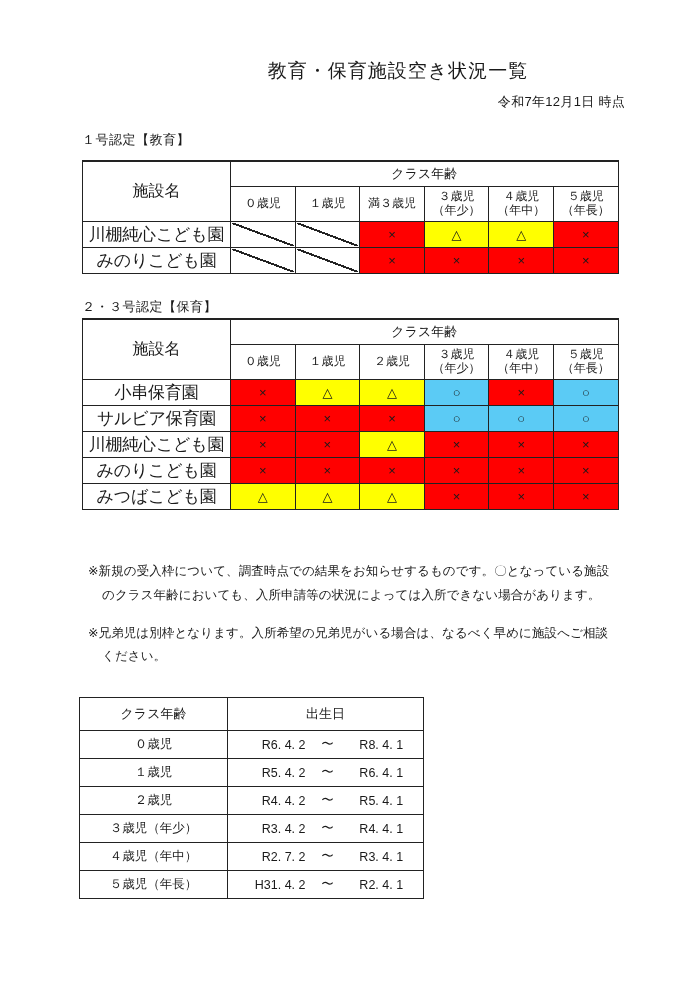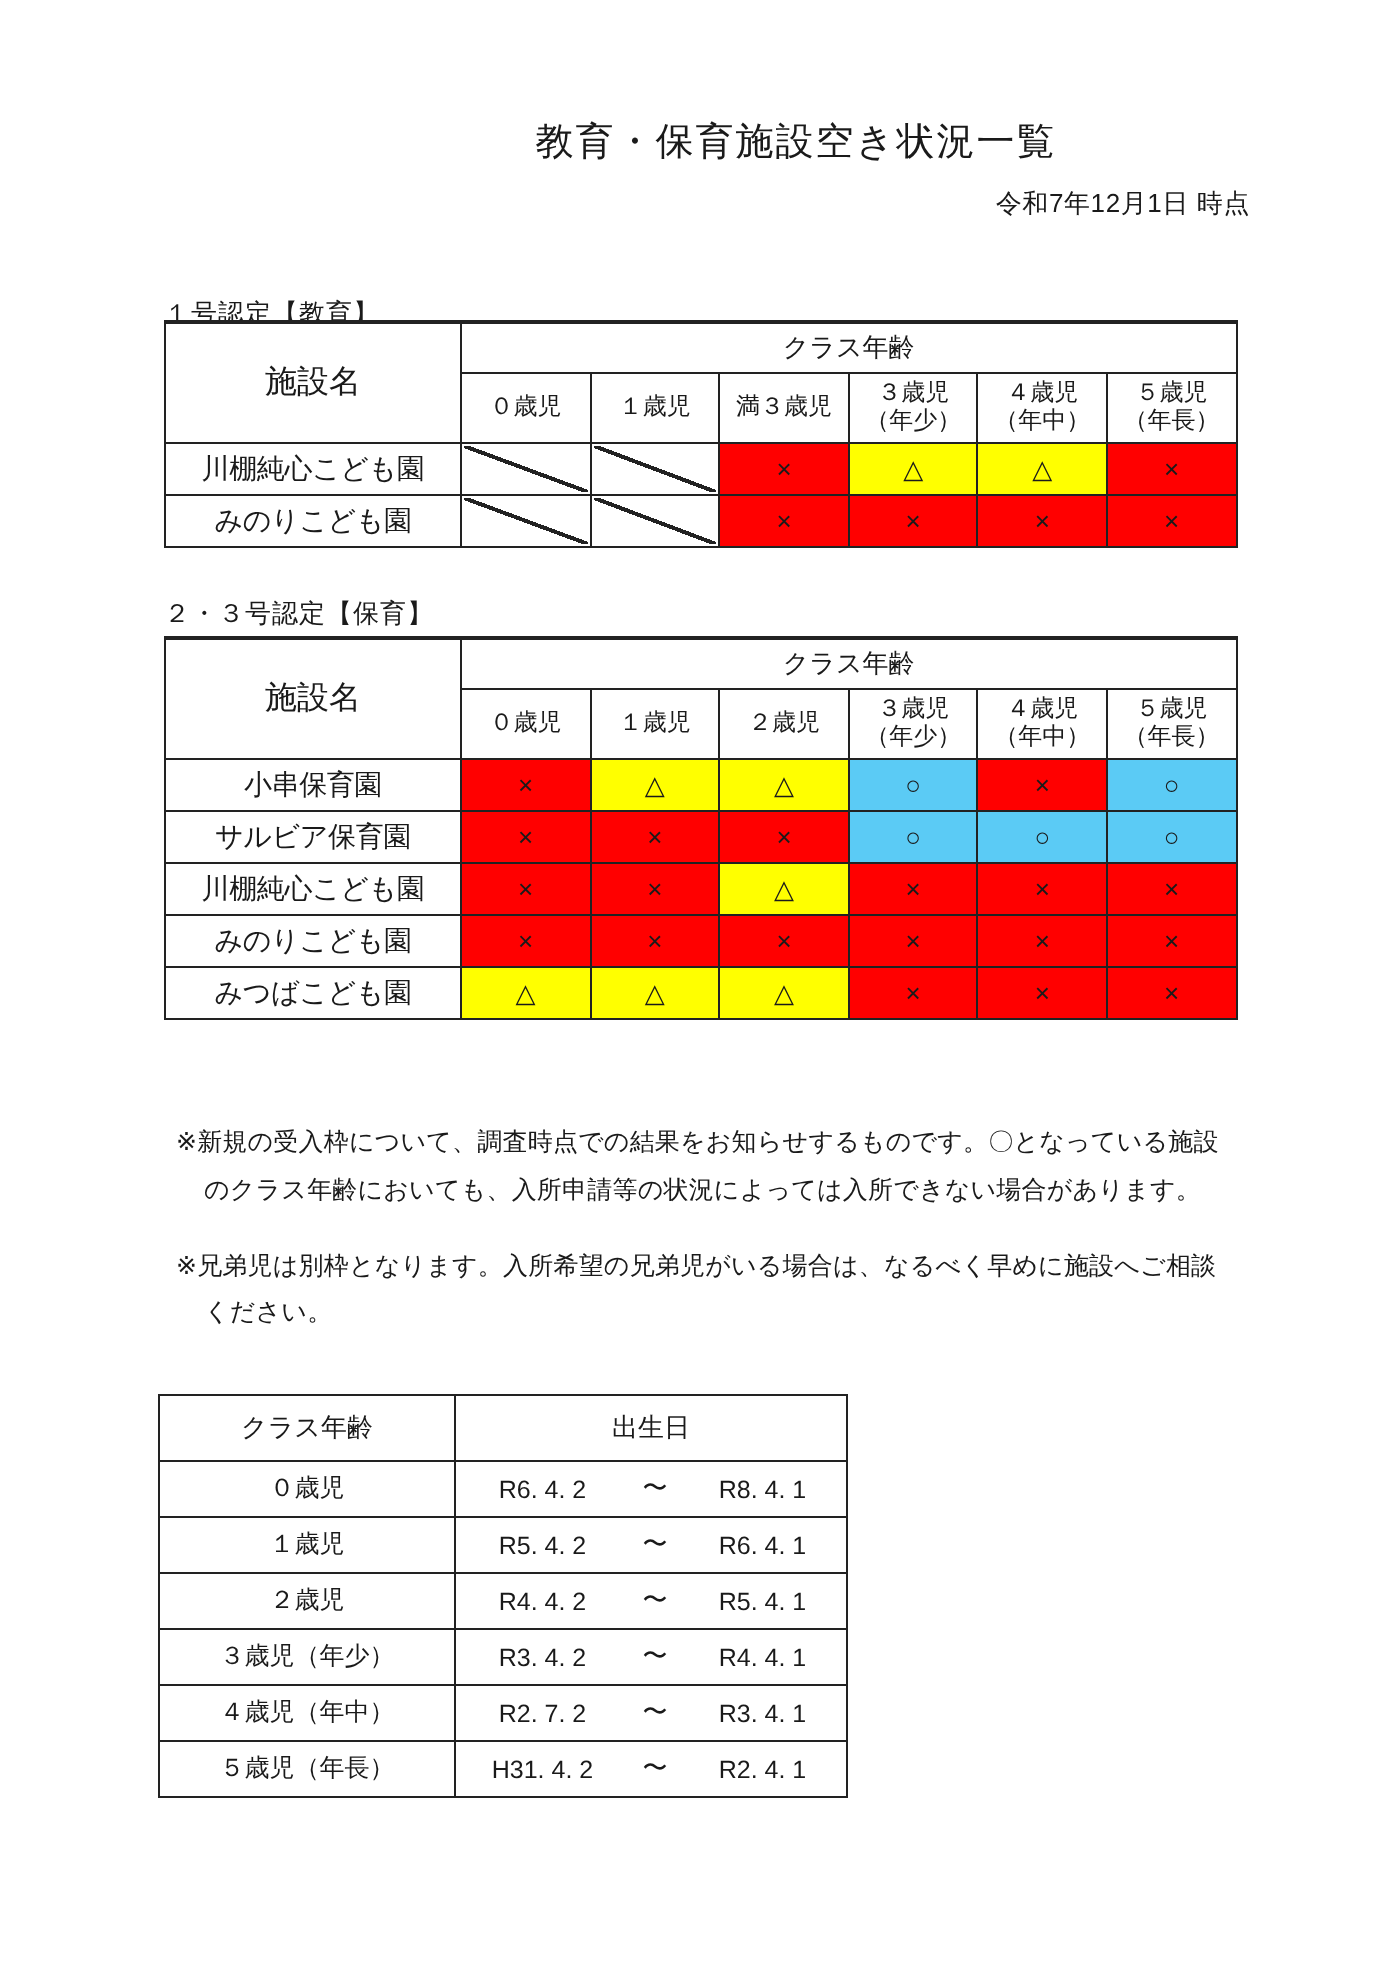--- a/index.html
+++ b/index.html
@@ -39,21 +39,21 @@
     font-size: 13px;
     letter-spacing: 0.3px;
   }
 
   
   .section-caption {
     position: absolute;
     font-size: 13px;
     letter-spacing: 0.5px;
   }
-  #caption-1 { top: 148px; left: 82px; }
+  #caption-1 { top: 131px; left: 82px; }
   #caption-2 { top: 298px; left: 82px; }
 
   
   table.avail {
     position: absolute;
     border-collapse: collapse;
     table-layout: fixed;
     font-size: 12px;
     background: #fff;
   }
@@ -85,21 +85,21 @@
   th.age-head {
     height: 34px;
     font-size: 12px;
     line-height: 1.15;
   }
   th.age-head .sub { display: block; }
 
   td.fac-name {
     text-align: left;
     padding-left: 4px;
-    font-size: 14px;
+    font-size: 17px;
     height: 25px;
     white-space: nowrap;
     letter-spacing: -0.2px;
   }
   td.status {
     height: 25px;
     font-size: 13px;
     line-height: 1;
   }
 
@@ -162,21 +162,21 @@
     height: 27px;
     padding: 0;
   }
   #table-3 col.b-age   { width: 148px; }
   #table-3 col.b-from  { width: 78px; }
   #table-3 col.b-tilde { width: 44px; }
   #table-3 col.b-to    { width: 74px; }
 
   #table-3 th.b-head { height: 32px; font-size: 13px; }
   #table-3 td.b-age  { font-size: 12.5px; }
-  #table-3 td.b-from { text-align: center;  padding-left: 9px;  font-size: 12.5px; }
+  #table-3 td.b-from { text-align: right;  padding-left: 9px;  font-size: 12.5px; }
   #table-3 td.b-tilde{ font-size: 12.5px; }
   #table-3 td.b-to   { text-align: center; padding-right: 10px; font-size: 12.5px; margin-top: 12px; }
 
   .no-left-border  { border-left: none !important; }
   .no-right-border { border-right: none !important; }
 </style>
 </head>
 <body>
 
 <div class="page">

